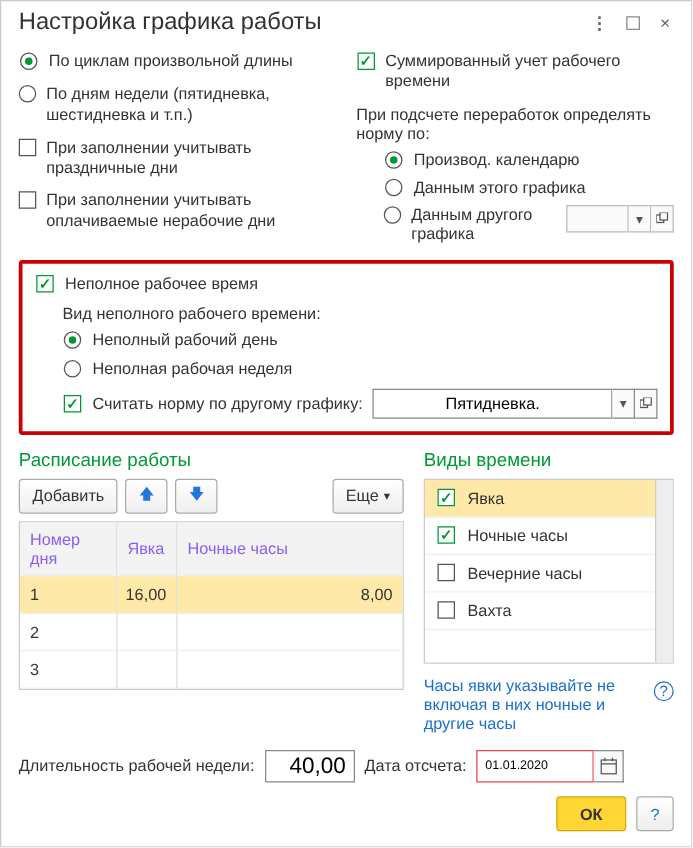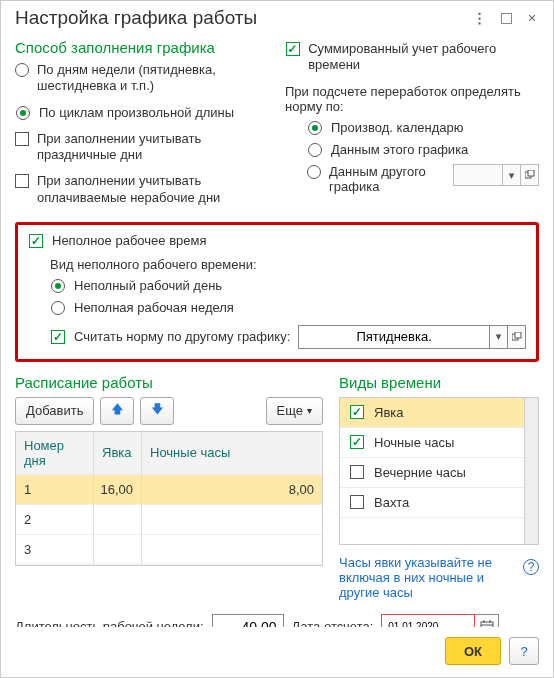--- a/index.html
+++ b/index.html
@@ -149,21 +149,21 @@
     grid-template-columns: 78px 48px 1fr;
   }
   .table .th, .table .td {
     border-right: 1px solid #ddd;
     border-bottom: 1px solid #eee;
     padding: 6px 8px;
     font-size: 13px;
     min-height: 30px;
     display: flex; align-items: center;
   }
-  .table .th { background: #f3f3f3; color: #0f766e; }
+  .table .th { background: #f3f3f3; color: #8b5cf6; }
   .table .th:last-child, .table .td:last-child { border-right: none; }
   .table .td.right { justify-content: flex-end; }
   .table .trow.sel .td { background: #ffe9a8; }
   .checklist {
     border: 1px solid #ccc;
     height: 148px;
     overflow: hidden;
     position: relative;
   }
   .checklist .scroll {
@@ -186,21 +186,21 @@
     color: #1c6dd0; border: 1px solid #1c6dd0; border-radius: 50%;
     width: 16px; height: 16px; font-size: 12px;
     display: inline-flex; align-items: center; justify-content: center;
     flex: 0 0 auto; margin-top: 4px;
   }
   .bottom-fields {
     display: flex; align-items: center; gap: 8px; margin-top: 14px;
   }
   .num-input {
     width: 72px; height: 26px; border: 1px solid #888;
-    text-align: right; padding: 0 6px; font-size: 14px;
+    text-align: right; padding: 0 6px; font-size: 18px;
   }
   .date-wrap { display: flex; }
   .date-input {
     width: 94px; height: 26px; border: 1px solid #ef4444;
     padding: 0 6px; font-size: 10px;
   }
   .date-btn {
     width: 24px; height: 26px; border: 1px solid #888; border-left: none;
     background: #fafafa;
     display: inline-flex; align-items: center; justify-content: center;
@@ -229,33 +229,32 @@
     <span class="tb-icon">
         <span class="box"></span>
       </span>
     <span class="tb-icon x">×</span>
   </div>
 
   <div class="content">
 
     <div class="columns">
       <div class="col">
-        <div class="section-title">Способ заполнения графика</div>
-
+
+        <label class="radio-row">
+          <span class="ctrl-slot">
+              <span class="radio checked"></span>
+            </span>
+          <span>По циклам произвольной длины</span>
+        </label>
         <label class="radio-row">
           <span class="ctrl-slot">
               <span class="radio"></span>
             </span>
           <span>По дням недели (пятидневка, шестидневка и т.п.)</span>
-        </label>
-        <label class="radio-row">
-          <span class="ctrl-slot">
-              <span class="radio checked"></span>
-            </span>
-          <span>По циклам произвольной длины</span>
         </label>
         <label class="radio-row">
           <span class="ctrl-slot">
               <span class="checkbox"></span>
             </span>
           <span>При заполнении учитывать праздничные дни</span>
         </label>
         <label class="radio-row">
           <span class="ctrl-slot">
               <span class="checkbox"></span>

